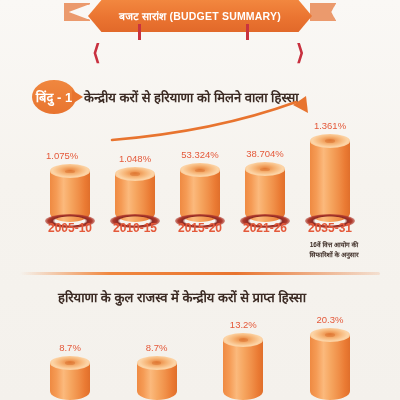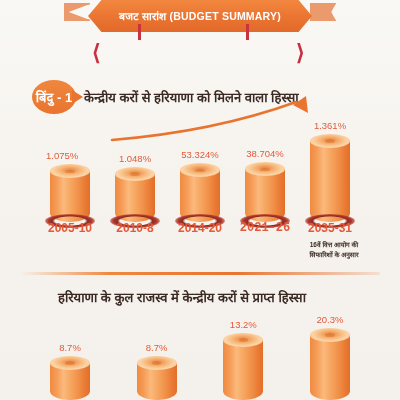--- a/index.html
+++ b/index.html
@@ -192,39 +192,39 @@
       <div class="bar-value" style="left: -4px; width: 48px; text-align: left; bottom: 78.7895px;">1.075%</div>
       <div class="year-label" style="left: -6px; width: 52px; bottom: 5px;">2005-10</div>
       <div class="bar-slot" style="left: 65px; width: 40px; bottom: 18px;">
         <div class="cyl" style="height: 54.9474px;">
           <div class="cyl-body"></div>
           <div class="cyl-top"></div>
           <div class="pedestal"></div>
         </div>
       </div>
       <div class="bar-value" style="left: 61px; width: 48px; text-align: center; bottom: 75.9474px;">1.048%</div>
-      <div class="year-label" style="left: 59px; width: 52px; bottom: 5px;">2010-8</div>
+      <div class="year-label" style="left: 59px; width: 52px; bottom: 5px;">2010-15</div>
       <div class="bar-slot" style="left: 130px; width: 40px; bottom: 18px;">
         <div class="cyl" style="height: 58.7368px;">
           <div class="cyl-body"></div>
           <div class="cyl-top"></div>
           <div class="pedestal"></div>
         </div>
       </div>
       <div class="bar-value" style="left: 126px; width: 48px; text-align: center; bottom: 79.7368px;">53.324%</div>
-      <div class="year-label" style="left: 124px; width: 52px; bottom: 5px;">2014-20</div>
+      <div class="year-label" style="left: 124px; width: 52px; bottom: 5px;">2015-20</div>
       <div class="bar-slot" style="left: 195px; width: 40px; bottom: 18px;">
         <div class="cyl" style="height: 59.6842px;">
           <div class="cyl-body"></div>
           <div class="cyl-top"></div>
           <div class="pedestal"></div>
         </div>
       </div>
       <div class="bar-value" style="left: 191px; width: 48px; text-align: center; bottom: 80.6842px;">38.704%</div>
-      <div class="year-label" style="left: 189px; width: 52px; bottom: 5px; font-family: Liberation Mono, monospace;">2021-26</div>
+      <div class="year-label" style="left: 189px; width: 52px; bottom: 5px;">2021-26</div>
       <div class="bar-slot" style="left: 260px; width: 40px; bottom: 18px;">
         <div class="cyl" style="height: 87.8947px;">
           <div class="cyl-body"></div>
           <div class="cyl-top"></div>
           <div class="pedestal"></div>
         </div>
       </div>
       <div class="bar-value" style="left: 256px; width: 48px; text-align: center; bottom: 108.895px;">1.361%</div>
       <div class="year-label" style="left: 254px; width: 52px; bottom: 5px;">2035-31</div>
     </div>

